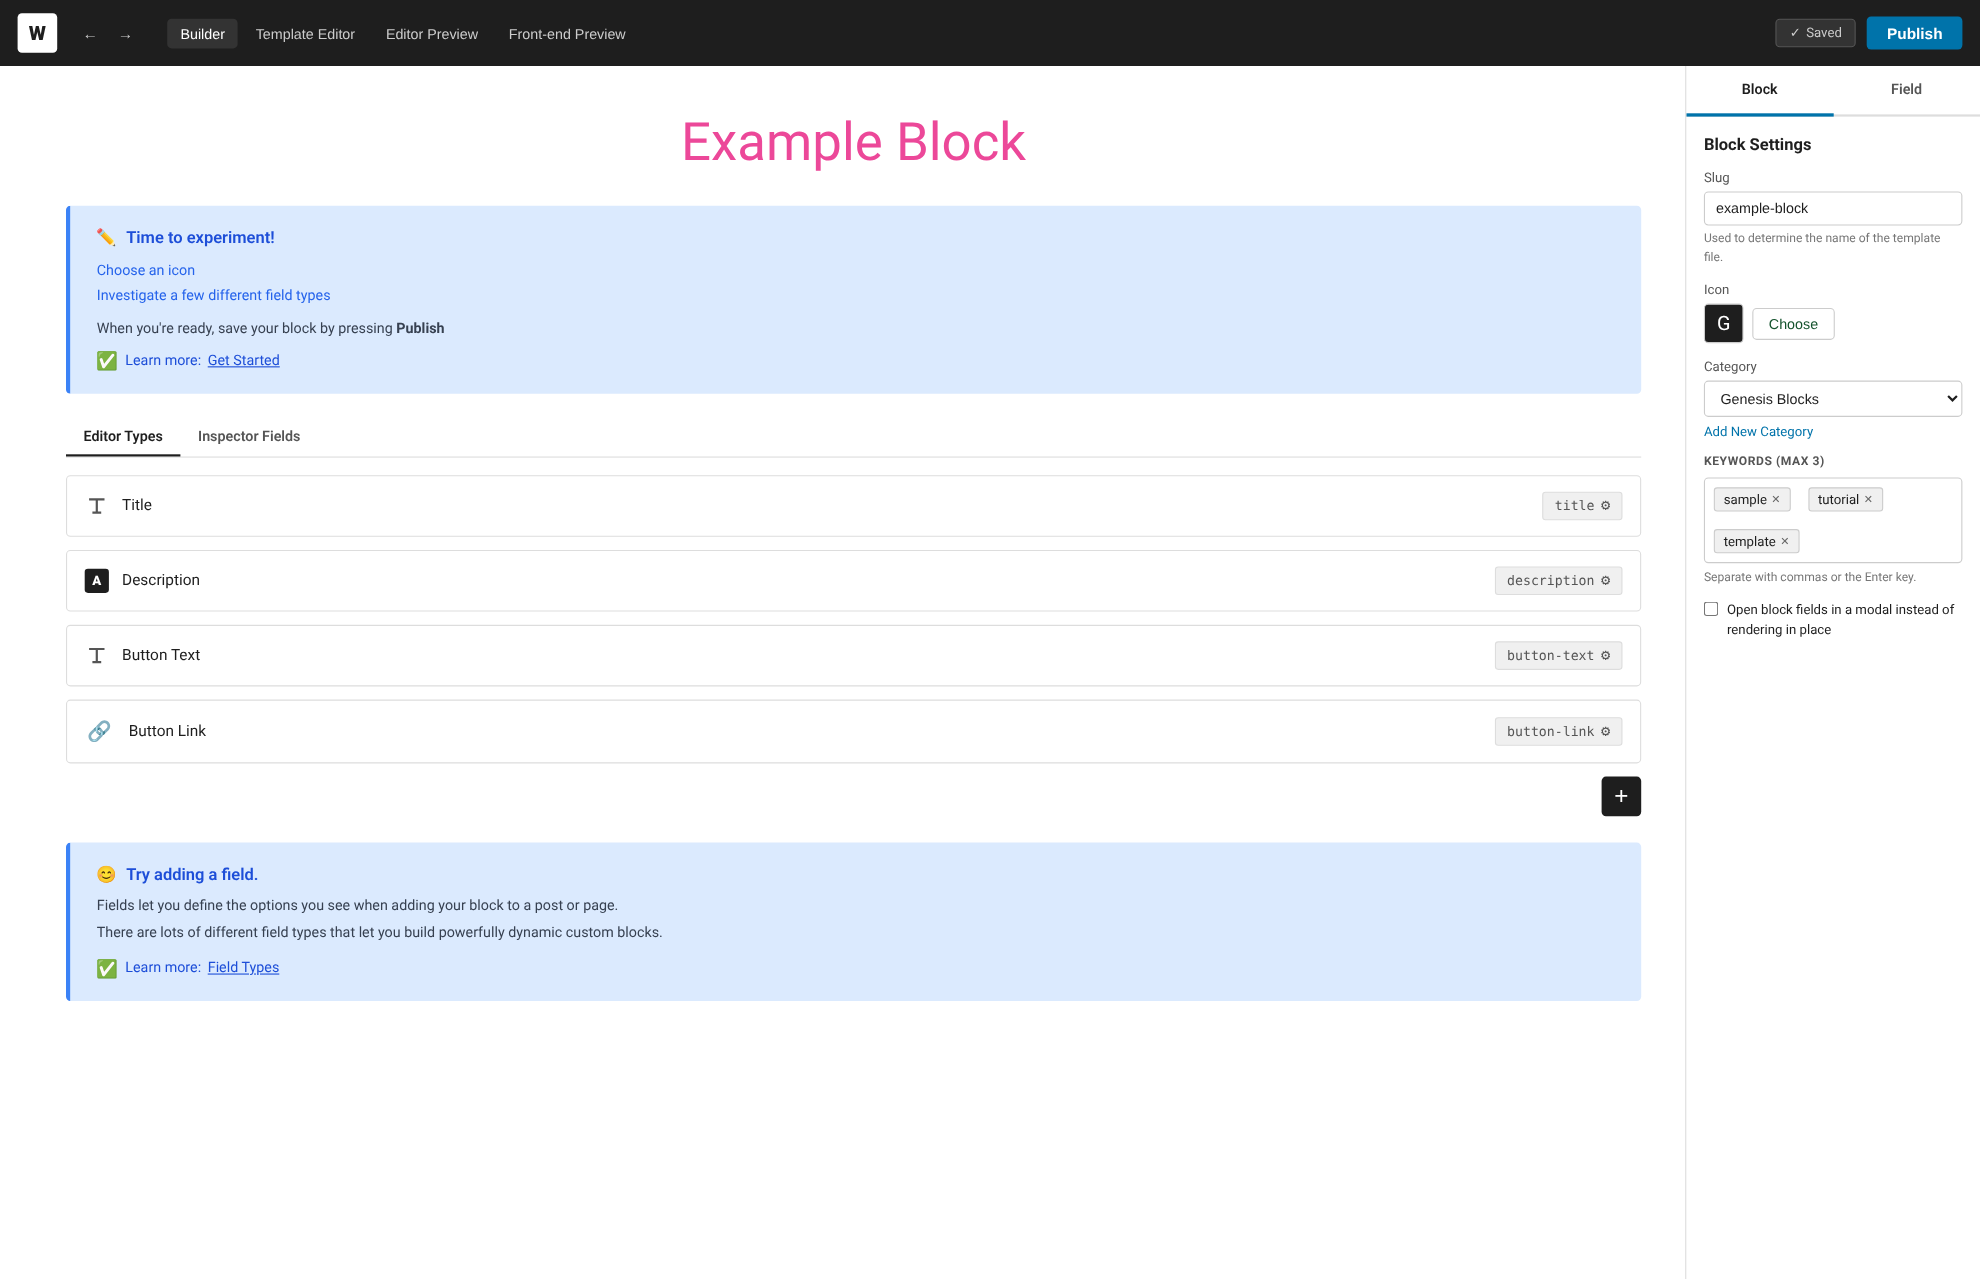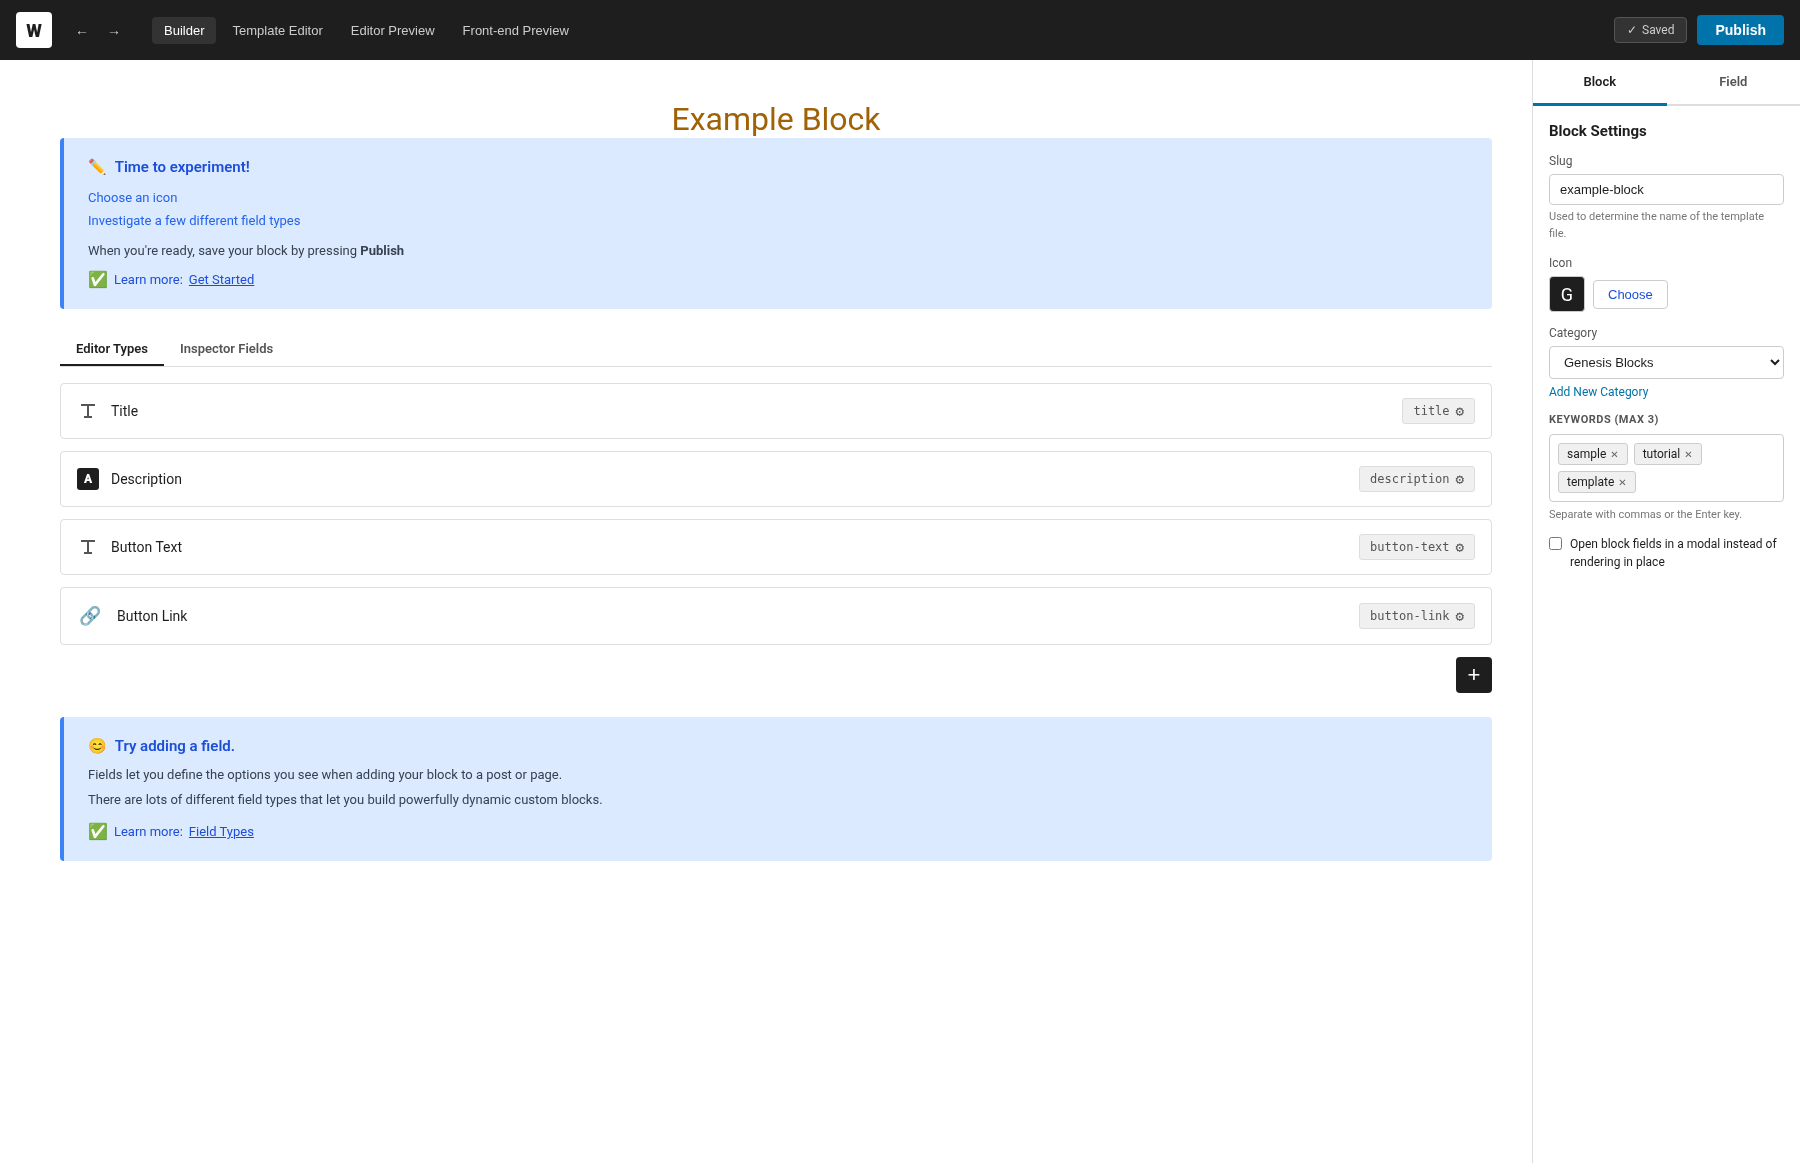--- a/index.html
+++ b/index.html
@@ -44,22 +44,22 @@
       display: flex; margin-top: 60px; height: calc(100vh - 60px);
     }
 
     
     .main-content {
       flex: 1; overflow-y: auto; padding: 40px 40px 40px 60px;
       background: #fff;
     }
 
     .page-title {
-      font-size: 32px; font-weight: 400; color: #a16207;
-      text-align: center; 
+      font-size: 48px; font-weight: 400; color: #ec4899;
+      text-align: center; margin-bottom: 30px;
     }
 
     
     .info-box {
       background: #dbeafe; border-left: 4px solid #3b82f6;
       border-radius: 4px; padding: 20px 24px; margin-bottom: 24px;
     }
     .info-box-title {
       color: #1d4ed8; font-size: 15px; font-weight: 600;
       display: flex; align-items: center; gap: 8px; margin-bottom: 10px;
@@ -169,42 +169,42 @@
     .icon-row {
       display: flex; align-items: center; gap: 8px; margin-top: 6px;
     }
     .icon-preview {
       width: 36px; height: 36px; border: 1px solid #ccc; border-radius: 4px;
       background: #1e1e1e; display: flex; align-items: center; justify-content: center;
       font-size: 18px; color: #fff;
     }
     .choose-btn {
       background: #fff; border: 1px solid #ccc; border-radius: 4px;
-      padding: 6px 14px; font-size: 13px; cursor: pointer; color: #1d4ed8;
+      padding: 6px 14px; font-size: 13px; cursor: pointer; color: #14532d;
     }
 
     
     .sidebar-select {
       width: 100%; border: 1px solid #ccc; border-radius: 4px;
       padding: 7px 10px; font-size: 13px; color: #1e1e1e;
       background: #fff; cursor: pointer; appearance: auto;
     }
     .add-category-link {
       color: #0073aa; font-size: 12px; text-decoration: none; cursor: pointer;
       display: block; margin-top: 6px;
     }
 
     
     .keywords-section { margin-top: 14px; }
     .keywords-title {
       font-size: 11px; font-weight: 700; color: #555;
       text-transform: uppercase; letter-spacing: 0.5px; margin-bottom: 8px;
     }
     .keywords-tags {
-      display: flex; flex-wrap: wrap; gap: 6px;
+      display: flex; flex-wrap: wrap; gap: 16px;
       border: 1px solid #ccc; border-radius: 4px; padding: 8px;
       min-height: 40px;
     }
     .keyword-tag {
       background: #f0f0f0; border: 1px solid #ccc; border-radius: 3px;
       padding: 3px 8px; font-size: 12px; display: flex; align-items: center; gap: 4px;
     }
     .keyword-tag-remove { cursor: pointer; color: #666; font-size: 10px; }
     .keywords-hint { font-size: 11px; color: #777; margin-top: 6px; }
 

